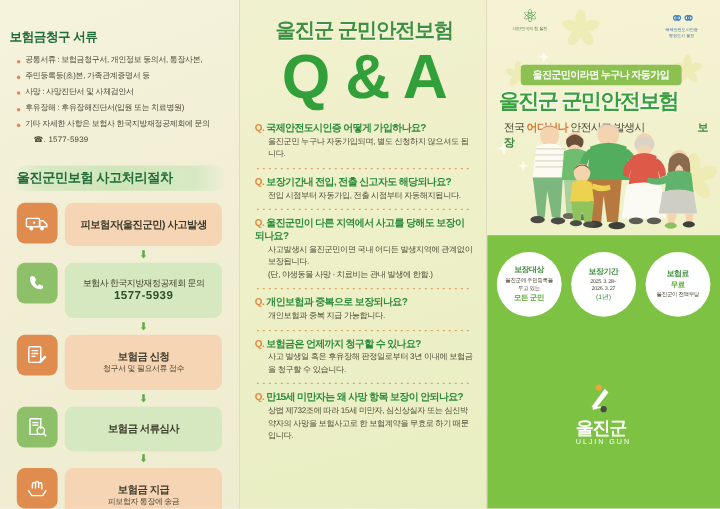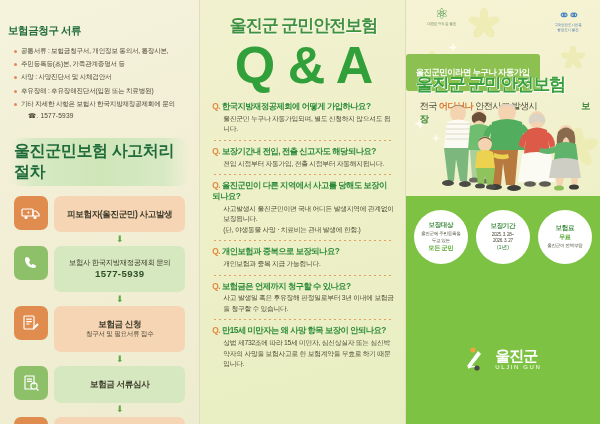--- a/index.html
+++ b/index.html
@@ -28,21 +28,21 @@
     font-weight: bold;
     color: #1f6b3a;
     margin: 14px 0 8px 0;
     letter-spacing: -0.4px;
   }
   .sec-title.band {
     background: linear-gradient(90deg, rgba(210,232,196,0) 0%, #d7e9c4 14%, #cfe6b8 50%, #d7e9c4 86%, rgba(210,232,196,0) 100%);
     border-radius: 10px;
     padding: 3px 4px;
     margin: 18px 2px 10px 2px;
-    font-size: 16px;
+    font-size: 11px;
   }
   ul.bullets { list-style: none; padding: 0 2px 0 6px; }
   ul.bullets li {
     position: relative;
     font-size: 6.6px;
     line-height: 1.62;
     color: #4a4535;
     padding-left: 7px;
     margin-bottom: 2.5px;
     letter-spacing: -0.25px;
@@ -153,24 +153,24 @@
     width: 44px; text-align: center;
   }
   .logo-uljin-top .mark { font-size: 15px; color: #3b8b3d; line-height: 1; }
   .logo-uljin-top .sub { font-size: 3.6px; color: #6d8a55; margin-top: 1px; letter-spacing: -0.2px; }
   .logo-safe {
     position: absolute; right: 8px; top: 8px; width: 48px; text-align: center;
   }
   .logo-safe .mark { font-size: 14px; color: #3e7fc1; line-height: 1; letter-spacing: -2px; }
   .logo-safe .sub { font-size: 3.4px; color: #3a6fa8; line-height: 1.3; margin-top: 1px; }
   .ribbon {
-    position: absolute; left: 0; top: 54px;
+    position: absolute; left: 28px; top: 54px;
     background: #8cc152; color: #ffffff;
     font-size: 8.4px; font-weight: bold;
-    padding: 13px 10px; border-radius: 3px;
+    padding: 3px 10px; border-radius: 3px;
     letter-spacing: -0.5px;
   }
   .hero-title {
     position: absolute; left: 10px; top: 72px; width: 180px;
     font-size: 17.5px; font-weight: bold; color: #39a03c;
     letter-spacing: -1.3px;
     text-shadow: 0.8px 0.8px 0 #ffffff, -0.5px -0.5px 0 #ffffff;
   }
   .hero-sub {
     position: absolute; left: 14px; top: 100px; width: 175px;
@@ -200,21 +200,21 @@
     letter-spacing: -0.4px;
   }
   .circ .cb {
     font-size: 4.6px; color: #4d4a38; line-height: 1.35;
     letter-spacing: -0.3px; margin-top: 1px; padding: 0 2px;
   }
   .circ .cg { font-size: 6.2px; font-weight: bold; color: #5aa832; letter-spacing: -0.3px; }
   .circ .cy { font-size: 5.6px; color: #2f7f36; }
   .logo-bottom {
     position: absolute; left: 0; right: 0; bottom: 52px;
-    display: flex; align-items: center; justify-content: center; gap: 5px;
+    display: flex; align-items: center; justify-content: center; gap: 5px; flex-direction: column;
   }
   .logo-bottom .lbtxt { color: #ffffff; }
   .logo-bottom .lbtxt .k { font-size: 15px; font-weight: bold; letter-spacing: -1px; display: block; line-height: 1; }
   .logo-bottom .lbtxt .e { font-size: 6px; letter-spacing: 1.6px; display: block; margin-top: 1px; }
 
   .divider { width: 1px; background: #dfdcc0; }
 </style>
 </head>
 <body>
 
@@ -319,21 +319,21 @@
   <div class="divider"></div>
 
   <div class="panel-center">
 
     <div class="ctr-title">울진군 군민안전보험</div>
     <div class="qa-big">Q &amp; A</div>
 
     <div class="qa-item">
       <div class="qa-q">
         <span class="qmark">Q.</span>
-        <span>한국지방재정공제회에 어떻게 가입하나요?</span>
+        <span>국제안전도시인증 어떻게 가입하나요?</span>
       </div>
       <div class="qa-a">울진군민 누구나 자동가입되며, 별도 신청하지 않으셔도 됩니다.</div>
     </div>
     <div class="dotsep"></div>
 
     <div class="qa-item">
       <div class="qa-q">
         <span class="qmark">Q.</span>
         <span>보장기간내 전입, 전출 신고자도 해당되나요?</span>
       </div>

